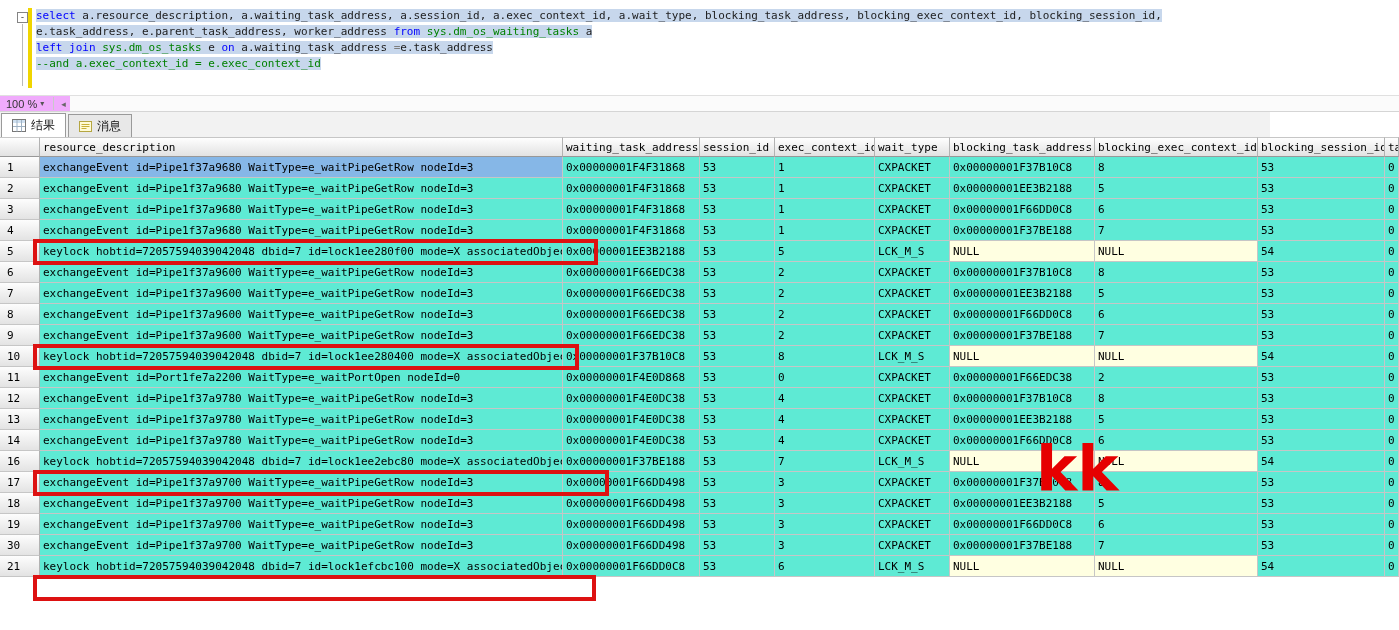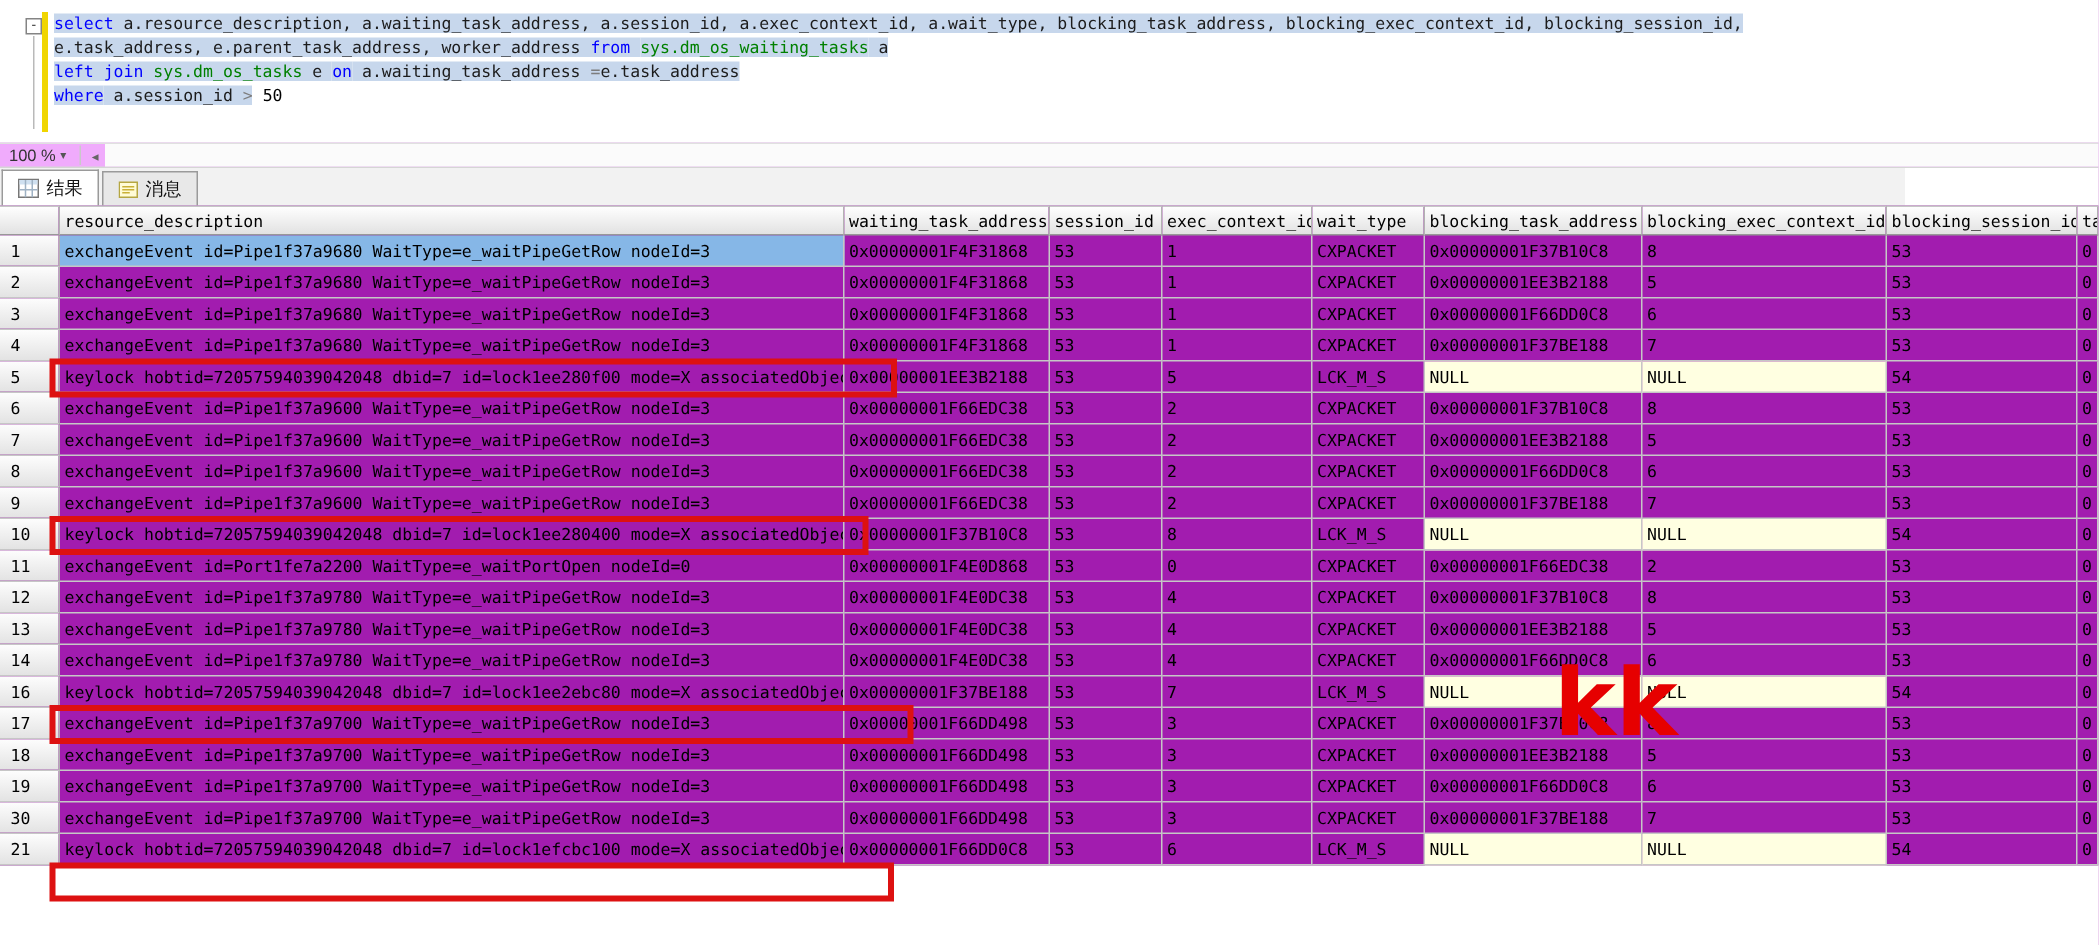--- a/index.html
+++ b/index.html
@@ -37,21 +37,21 @@
   
   .tabstrip { position:absolute; top:112px; left:0; width:1270px; height:25px; background:#f2f2f2;
               display:flex; align-items:flex-end; padding-left:1px;
               font-family:"Liberation Sans","DejaVu Sans",sans-serif; font-size:12px; color:#111; }
   .tab { display:inline-flex; align-items:center; gap:5px; height:23px; padding:0 10px;
          border:1px solid #9a9a9a; border-bottom:none; background:#e8e8e8; margin-right:2px; }
   .tab.active { background:#fff; height:24px; }
   .tab .ticon { display:inline-block; line-height:0; }
 
   
-  .gridwrap { position:absolute; top:137px; left:0; width:1399px; background:#a21caf; }
+  .gridwrap { position:absolute; top:137px; left:0; width:1399px; background:#5eead4; }
   table { border-spacing:0; table-layout:fixed; width:1399px;
           font-family:"DejaVu Sans Mono",monospace; font-size:11px; color:#000; }
   th,td { overflow:hidden; white-space:nowrap; padding:0 3px; height:21px; text-align:left;
           font-weight:normal; border-right:1px solid #c6c6c6; border-bottom:1px solid #c6c6c6; }
   thead th { background:linear-gradient(#fefefe,#e2e2e2); height:20px;
              border-top:1px solid #c6c6c6; border-right:1px solid #b2b2b2; border-bottom:1px solid #989898; }
   td.rownum { background:linear-gradient(#fdfdfd,#e3e3e3); border-right:1px solid #b2b2b2; padding-left:7px; }
   td.null { background:#ffffe1; }
   td.sel { background:#86b7e7; }
 
@@ -67,21 +67,21 @@
 <div class="app">
 
   <div class="editor">
     <div class="collapse-box">-</div>
     <div class="region-line"></div>
     <div class="change-bar"></div>
     <div class="ed-lines">
         <div class="ed-line"><span class="tk-kw hl">select</span><span class="tk-id hl"> a.resource_description, a.waiting_task_address, a.session_id, a.exec_context_id, a.wait_type, blocking_task_address, blocking_exec_context_id, blocking_session_id,</span></div>
         <div class="ed-line"><span class="tk-id hl">e.task_address, e.parent_task_address, worker_address </span><span class="tk-kw hl">from</span><span class="tk-id hl"> </span><span class="tk-sys hl">sys.dm_os_waiting_tasks</span><span class="tk-id hl"> a</span></div>
         <div class="ed-line"><span class="tk-kw hl">left join</span><span class="tk-id hl"> </span><span class="tk-sys hl">sys.dm_os_tasks</span><span class="tk-id hl"> e </span><span class="tk-kw hl">on</span><span class="tk-id hl"> a.waiting_task_address </span><span class="tk-op hl">=</span><span class="tk-id hl">e.task_address</span></div>
-        <div class="ed-line"><span class="tk-kw hl">where</span><span class="tk-id hl"> a.session_id </span><span class="tk-op hl">&gt;</span><span class="tk-id"> </span><span class="tk-num">50</span></div>
+        <div class="ed-line"><span class="tk-cmt hl">--and a.exec_context_id = e.exec_context_id</span></div>
       </div>
   </div>
 
   <div class="zoombar">
     <span class="zoom">
       <span>100 %</span>
       <span class="caret">▾</span>
     </span>
     <span class="vdiv"></span>
     <span class="hsplit">◂</span>

